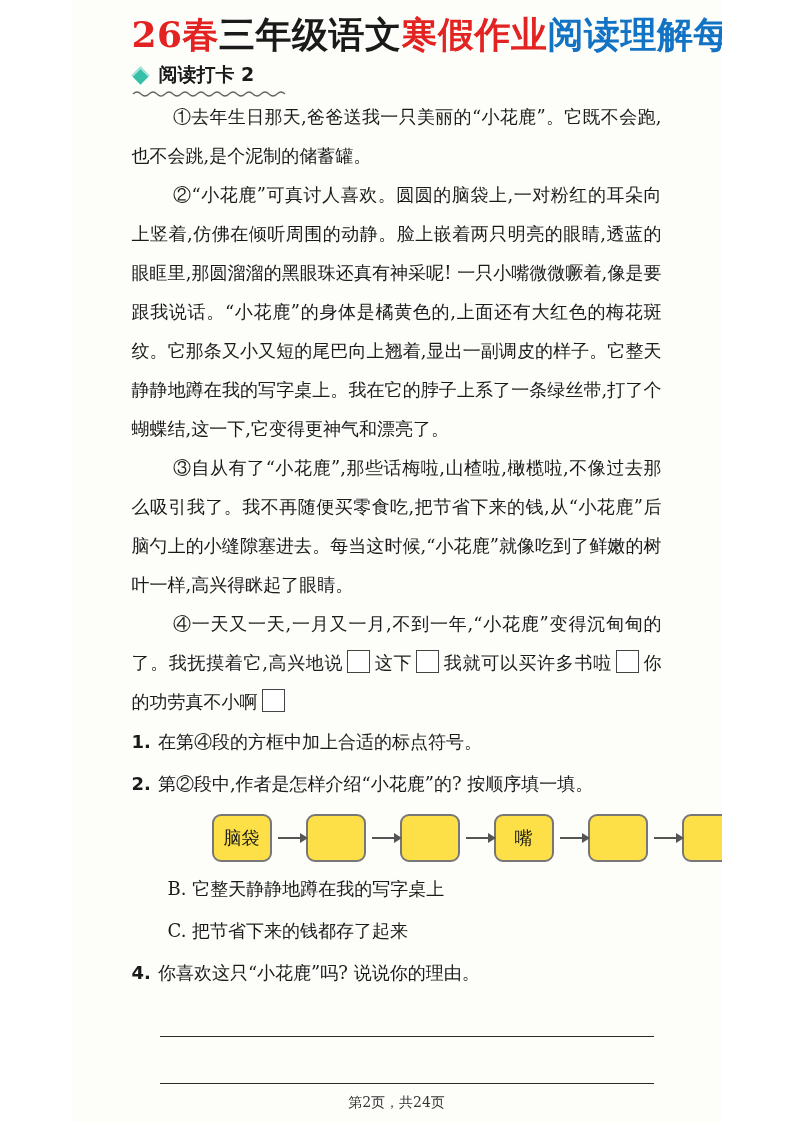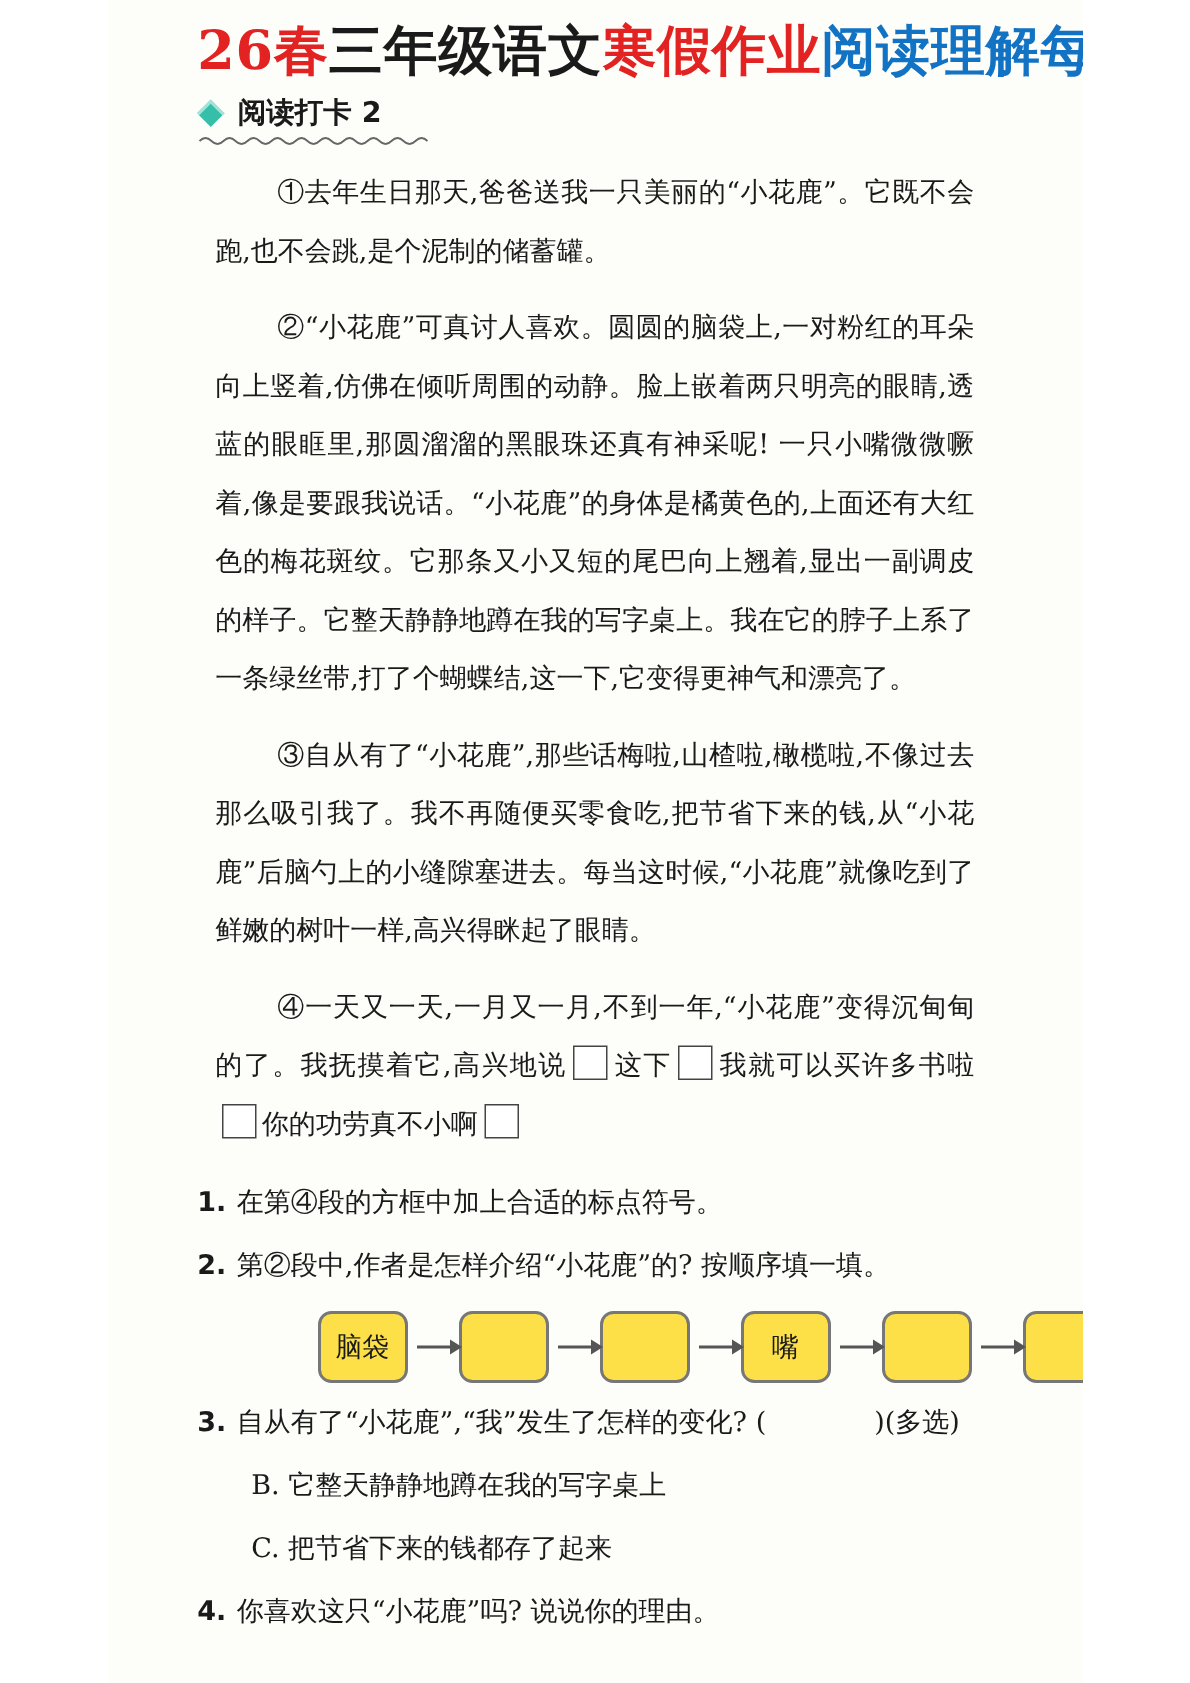--- a/index.html
+++ b/index.html
@@ -18,21 +18,21 @@
   .diamond {
     width:13px; height:13px; transform:rotate(45deg); flex:none;
     box-shadow: inset 2px 2px 0 rgba(255,255,255,0.55);
   }
   .section-label {
     font-size:19px; font-weight:bold;
     font-family:"DejaVu Sans","Liberation Sans",sans-serif;
   }
   .wave { display:block; margin:1px 0 0 0; }
   .passage-title { text-align:center; font-size:19px; font-weight:bold; margin:6px 0 2px 0; line-height:26px; }
-  .para { margin:12px; font-size:18px; line-height:39px; text-align:justify; text-indent:2.3em; }
+  .para { margin:0; font-size:18px; line-height:39px; text-align:justify; text-indent:2.3em; }
   .punct-box {
     display:inline-block; width:21px; height:21px; background:#fff;
     border:1.5px solid #444; vertical-align:-4px; margin:0 4px;
   }
   .question { margin:0; font-size:18px; line-height:42px; }
   .qnum { font-family:"DejaVu Sans","Liberation Sans",sans-serif; font-weight:bold; margin-right:7px; }
   .flowchart { display:flex; align-items:center; margin:9px 0 6px 80px; }
   .fc-box {
     flex:none; width:56px; height:44px; background:#fde047;
     border:2px solid #777; border-radius:9px;
@@ -88,23 +88,20 @@
       <span class="arrow"></span>
       <div class="fc-box"></div>
       <span class="arrow"></span>
       <div class="fc-box">嘴</div>
       <span class="arrow"></span>
       <div class="fc-box"></div>
       <span class="arrow"></span>
       <div class="fc-box"></div>
     </div>
 
-  <p class="question">
-    <b class="qnum">3.</b><span>自从有了“小花鹿”,“我”发生了怎样的变化? (　　　　)(多选)</span>
-  </p>
 
   <div class="options">
       <div class="option">B. 它整天静静地蹲在我的写字桌上</div>
       <div class="option">C. 把节省下来的钱都存了起来</div>
     </div>
 
   <p class="question">
     <b class="qnum">4.</b><span>你喜欢这只“小花鹿”吗? 说说你的理由。</span>
   </p>
 

